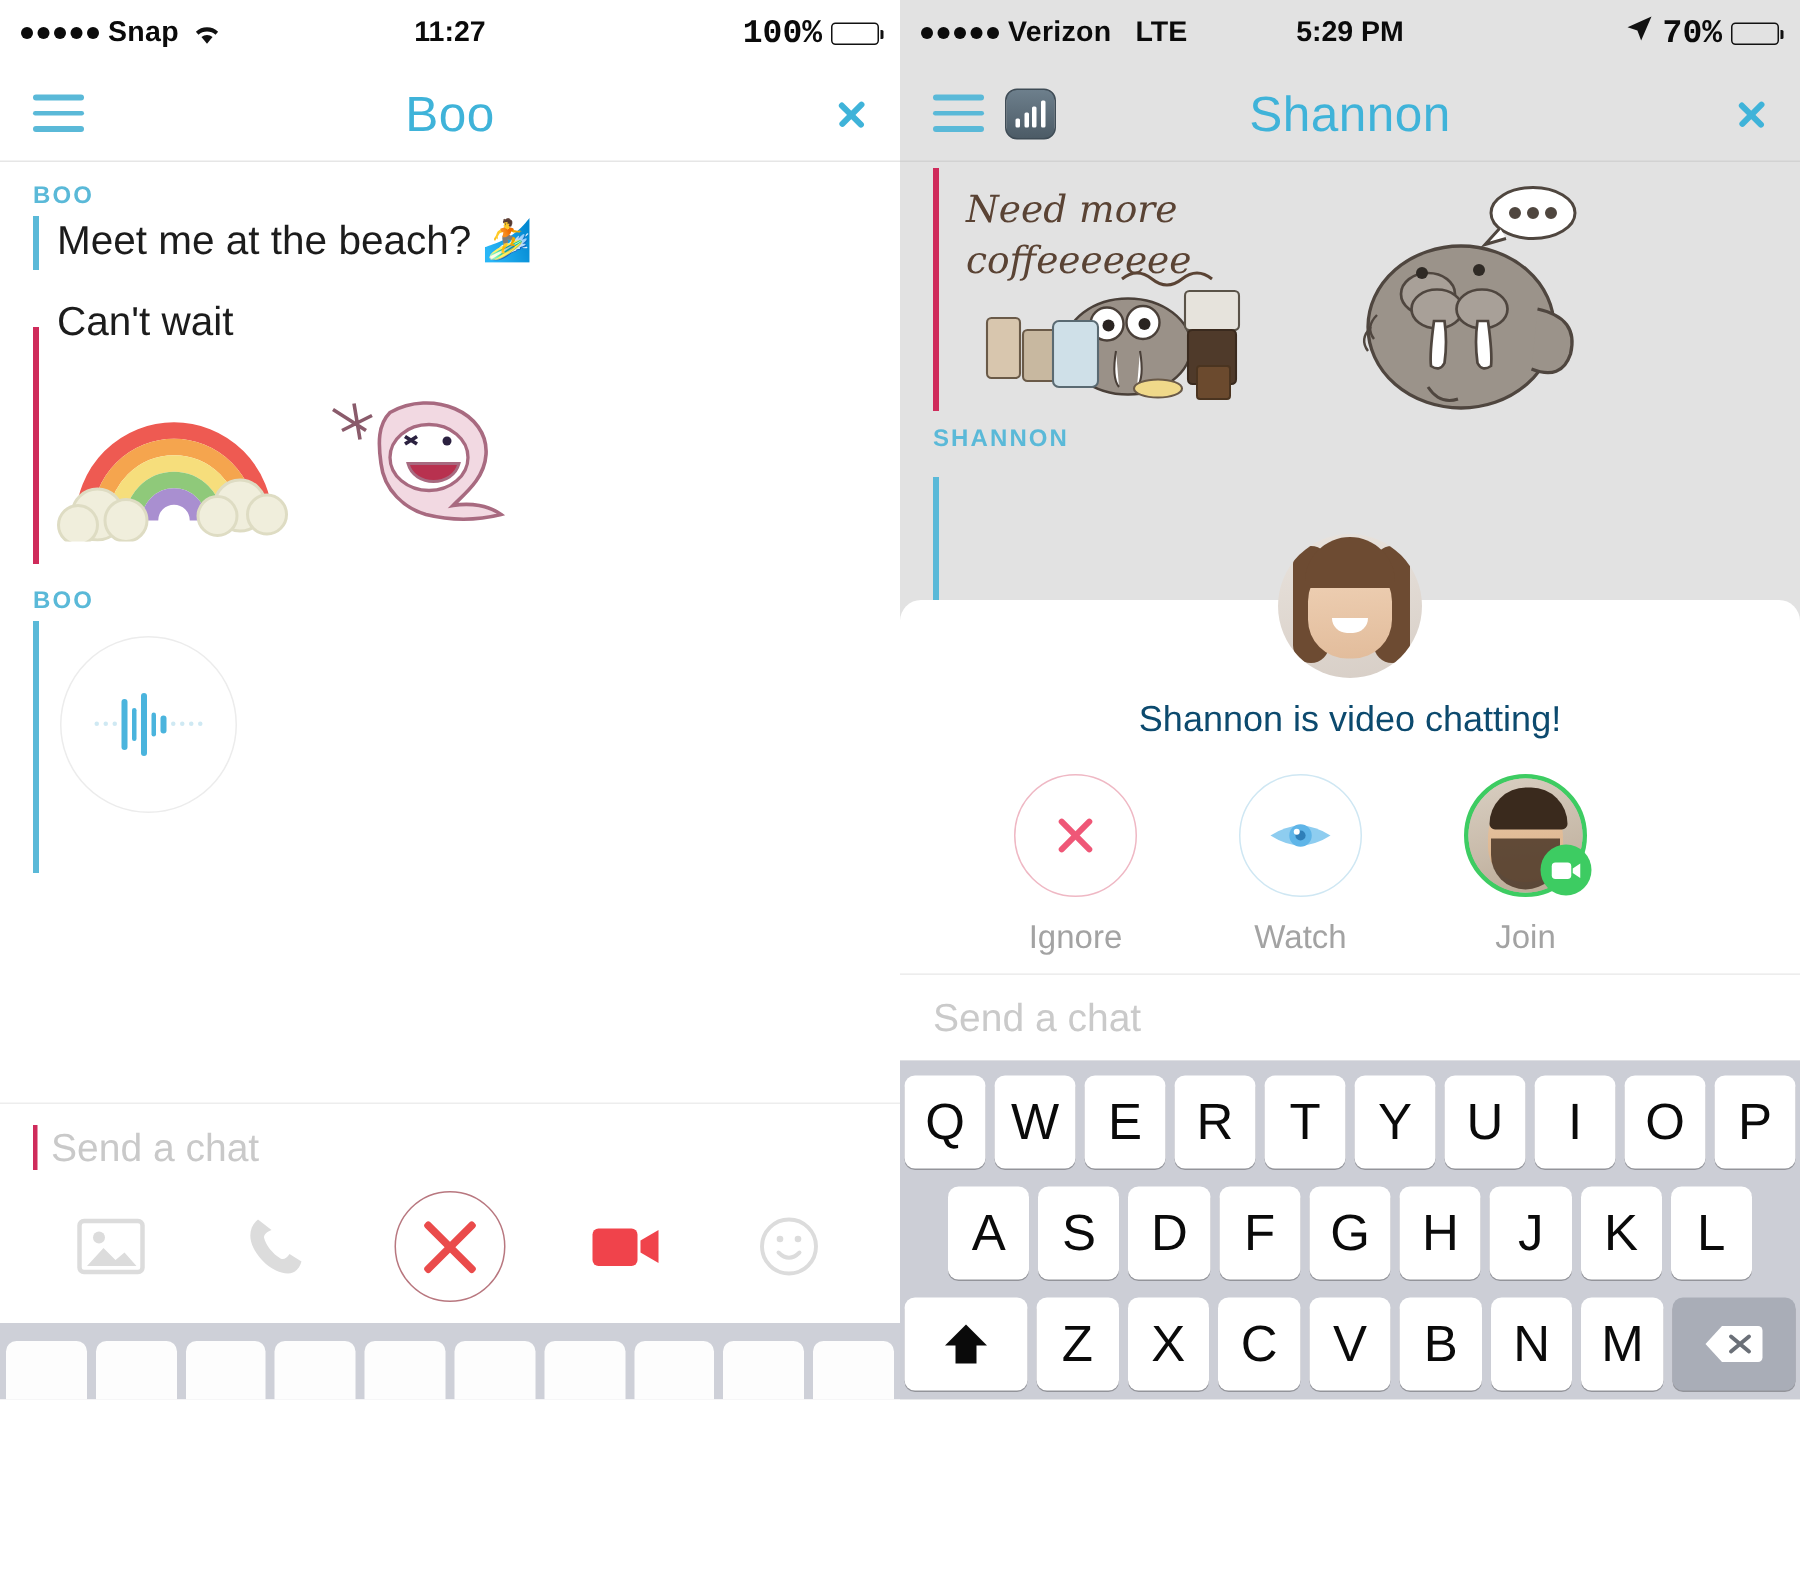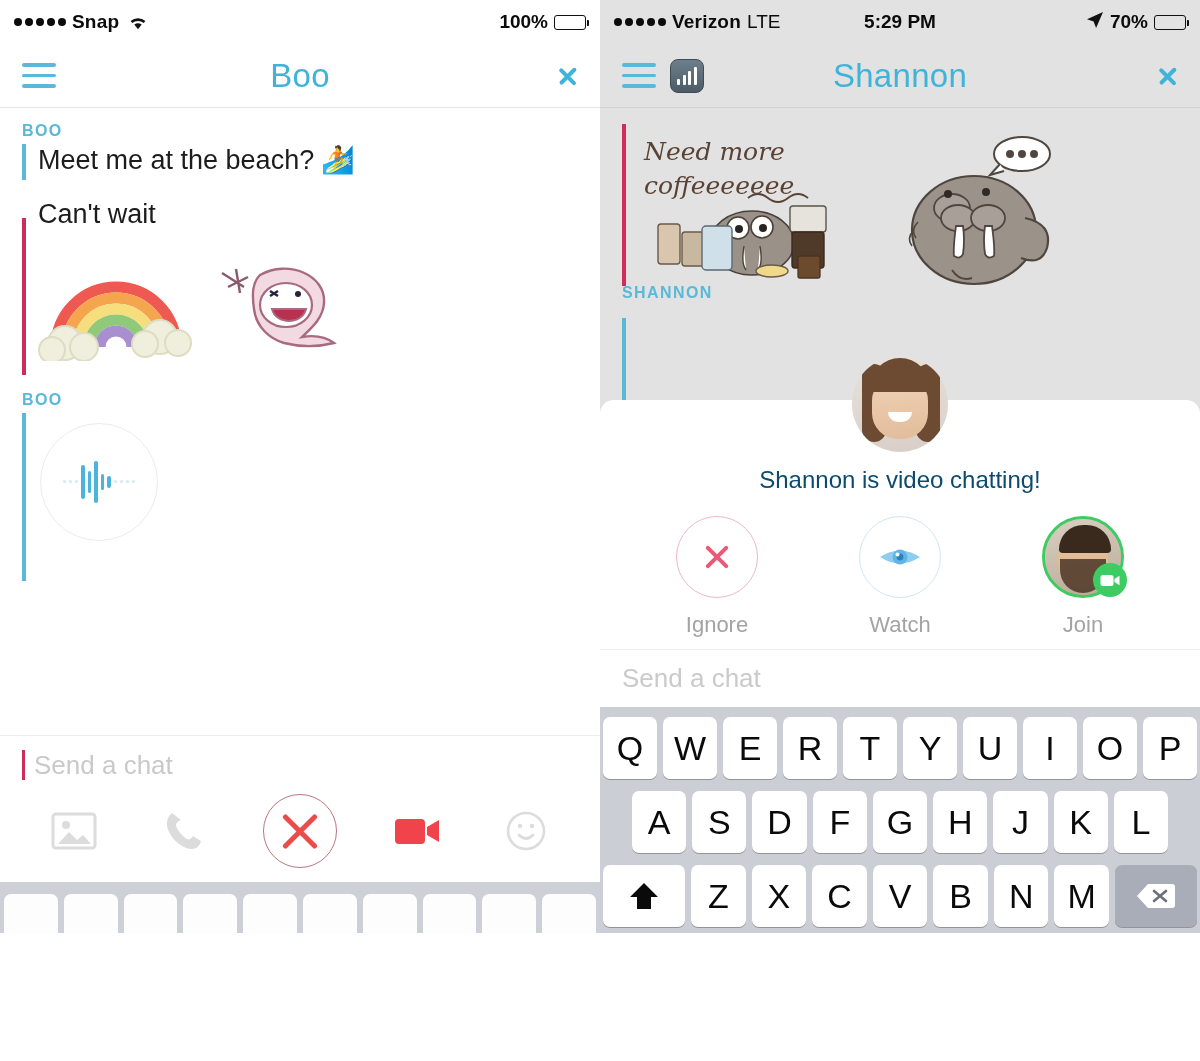--- a/index.html
+++ b/index.html
@@ -15,29 +15,29 @@
   
   .statusbar {
     height: 44px; display: flex; align-items: center;
     padding: 0 14px; font-size: 19px; font-weight: bold;
     color: #0b0b0b; position: relative;
   }
   .sb-left { display: flex; align-items: center; gap: 6px; }
   .dots { display: flex; gap: 3px; align-items: center; }
   .dot { width: 8px; height: 8px; border-radius: 50%; background: #0b0b0b; display:block; }
   .carrier { font-size: 19px; font-weight: 600; letter-spacing: .2px; }
-  .lte { font-size: 19px; font-weight: 400; margin-left: 0; }
+  .lte { font-size: 19px; font-weight: 700; margin-left: 10px; }
   .wifi-ico { width: 20px; height: 15px; position: relative; margin-left: 3px; }
   .wifi-ico svg { display:block; }
   .sb-center {
     position: absolute; left: 0; right: 0; text-align: center;
     font-size: 19px; font-weight: bold; pointer-events: none;
   }
   .sb-right { margin-left: auto; display: flex; align-items: center; gap: 6px; }
-  .batt-pct { font-size: 19px; font-weight: 600; }
+  .batt-pct { font-size: 22px; font-weight: 600; font-family: Liberation Mono, monospace; }
   .batt {
     width: 32px; height: 15px; border: 1.6px solid #111;
     border-radius: 3px; position: relative; padding: 1.5px;
   }
   .batt::after {
     content: ""; position: absolute; right: -4px; top: 4px;
     width: 2.5px; height: 6px; background: #111; border-radius: 0 1px 1px 0;
   }
   .batt-fill { height: 100%; background: #111; border-radius: 1px; }
   .batt-fill.yellow { background: #fcd116; }
@@ -165,21 +165,21 @@
     width: 96px; height: 96px; border-radius: 50%; overflow: hidden;
     background: linear-gradient(170deg,#e9e3dd,#d7cec6);
   }
   .face-a { position:absolute; left:50%; top:52%; transform:translate(-50%,-50%); width: 56px; height: 66px; border-radius: 28px 28px 26px 26px; background: linear-gradient(175deg,#f0d3b8,#e2bc9b); }
   .hair-a-l { position:absolute; left: 10px; top: 8px; width: 24px; height: 78px; border-radius: 14px; background: #6d4b32; }
   .hair-a-r { position:absolute; right: 8px; top: 8px; width: 24px; height: 78px; border-radius: 14px; background: #6d4b32; }
   .hair-a-t { position:absolute; left: 18px; top: 2px; width: 60px; height: 34px; border-radius: 30px 30px 0 0; background: #6d4b32; }
   .smile-a { position:absolute; left:50%; top: 58%; transform: translateX(-50%); width: 24px; height: 10px; border-radius: 0 0 14px 14px; background: #fff; }
 
   .vc-status { text-align: center; padding-top: 66px; font-size: 24px; color: #0c4a6e; }
-  .vc-actions { display: flex; justify-content: space-between; padding: 22px 42px 0 42px; }
+  .vc-actions { display: flex; justify-content: flex-start; padding: 22px 42px 0 42px; }
   .vc-action { text-align: center; width: 150px; }
   .vc-circle { width: 82px; height: 82px; border-radius: 50%; margin: 0 auto; position: relative; display:flex; align-items:center; justify-content:center; }
   .vc-ignore { border: 1.5px solid #efb8c4; }
   .vc-ignore::before, .vc-ignore::after { content:""; position:absolute; width:30px; height:4px; background:#ef5777; border-radius:2px; }
   .vc-ignore::before { transform: rotate(45deg); }
   .vc-ignore::after { transform: rotate(-45deg); }
   .vc-watch { border: 1.5px solid #cfe7f3; }
   .vc-join { border: 3px solid #3dcc62; overflow: visible; background: linear-gradient(160deg,#cfc6b9,#b9ab9b); }
   .join-photo { position:absolute; inset:0; border-radius:50%; overflow:hidden; background: linear-gradient(165deg,#d9cfc2 0%, #c7b9a8 60%, #b9a894 100%); }
   .join-face { position:absolute; left:50%; top: 54%; transform: translate(-50%,-50%); width: 50px; height: 56px; border-radius: 25px 25px 23px 23px; background: linear-gradient(175deg,#e8c6a4,#d9b088); }
@@ -235,20 +235,21 @@
             <i class="dot"></i>
         </span>
         <span class="carrier">Snap</span>
         <span class="wifi-ico">
           <svg width="20" height="15" viewBox="0 0 20 15">
               <path d="M10 14.2 L6.3 9.6 A6 6 0 0 1 13.7 9.6 Z" fill="#111"></path>
               <path d="M2.6 6.1 A11 11 0 0 1 17.4 6.1 L15.7 8.1 A8.6 8.6 0 0 0 4.3 8.1 Z" fill="#111"></path>
             </svg>
         </span>
       </div>
+      <div class="sb-center">11:27</div>
       <div class="sb-right">
         <span class="batt-pct">100%</span>
         <span class="batt"><i class="batt-fill" style="width:100%"></i></span>
       </div>
     </div>
 
     <div class="navbar">
       <div class="hamburger">
           <span></span>
           <span></span>
@@ -419,21 +420,21 @@
           <i style="height:10px"></i>
           <i style="height:14px"></i>
           <i style="height:18px"></i>
       </div>
       <div class="nav-title">Shannon</div>
       <div class="chevron-r"></div>
     </div>
 
     <div class="rs-chat">
 
-      <div class="msg me" style="position:absolute;left:0;right:0;top:12px;height:168px;">
+      <div class="msg me" style="position:absolute;left:0;right:0;top:0;height:168px;">
         <div class="msg-bar" style="top:4px;height:162px;bottom:auto;"></div>
         <div class="sticker-coffee">
           <svg width="230" height="155" viewBox="0 0 230 155">
             <text x="4" y="32" font-family="'DejaVu Serif', serif" font-style="italic" font-size="25" fill="#5a4334">Need more</text>
             <text x="4" y="66" font-family="'DejaVu Serif', serif" font-style="italic" font-size="25" fill="#5a4334">coffeeeeeee</text>
             <path d="M108 70 q10 -8 20 0 q10 8 20 0 q10 -8 20 0" fill="none" stroke="#5a4334" stroke-width="2"></path>
             <g>
               <ellipse cx="112" cy="115" rx="42" ry="32" fill="#9a9188" stroke="#4a4039" stroke-width="1.6"></ellipse>
               <circle cx="98" cy="100" r="11" fill="#fff" stroke="#4a4039" stroke-width="1.6"></circle>
               <circle cx="122" cy="99" r="11" fill="#fff" stroke="#4a4039" stroke-width="1.6"></circle>

